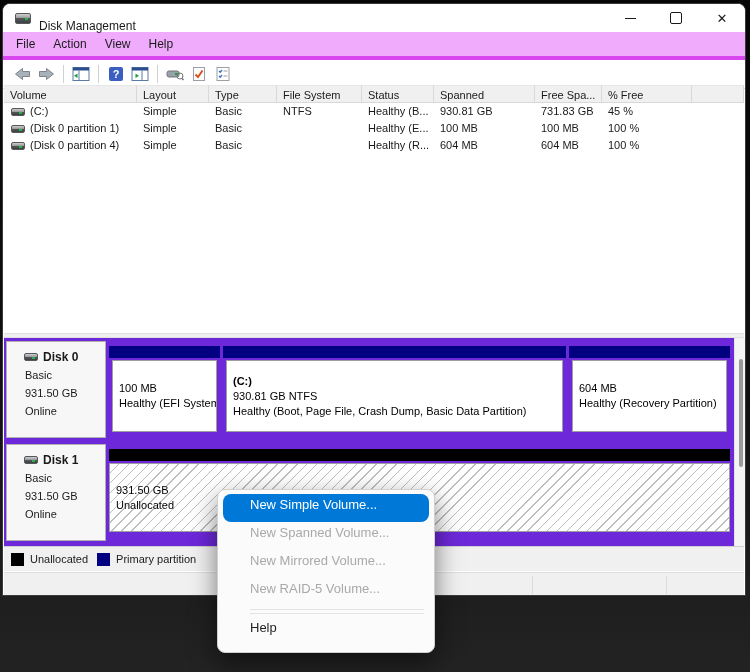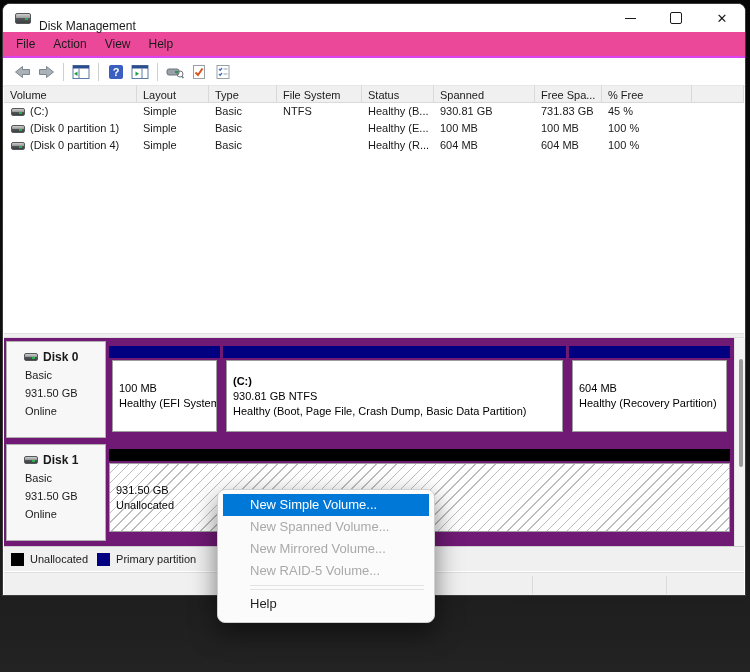--- a/index.html
+++ b/index.html
@@ -20,40 +20,40 @@
   .win-controls{position:absolute;right:0;top:0;height:28px;display:flex;}
   .win-btn{width:46px;height:28px;display:flex;align-items:center;justify-content:center;color:#1a1a1a;font-size:12px;}
   .glyph-min{width:11px;height:1px;background:#1a1a1a;display:block;}
   .glyph-max{width:10px;height:10px;border:1px solid #1a1a1a;border-radius:2px;display:block;}
   .glyph-close{font-size:13px;line-height:13px;}
   
   .drive-ico{position:relative;display:inline-block;width:16px;height:11px;background:linear-gradient(#cfcfcf 0%,#9a9a9a 45%,#55595d 46%,#3c4043 100%);border:1px solid #55585b;border-radius:2px;box-sizing:border-box;}
   .drive-ico::after{content:"";position:absolute;right:2px;top:55%;width:3px;height:2px;background:#27b24a;}
   .drive-ico.small{width:14px;height:8px;}
   
-  .menubar{height:24px;display:flex;align-items:center;padding-left:4px;border-bottom:2px solid #d946ef;background:#ec4899;}
+  .menubar{height:24px;display:flex;align-items:center;padding-left:4px;border-bottom:4px solid #d946ef;background:#f0abfc;}
   .menu-item{padding:0 9px;font-size:12px;color:#1a1a1a;line-height:24px;}
   
   .toolbar{height:28px;display:flex;align-items:center;padding-left:7px;border-bottom:1px solid #dcdcdc;background:#fff;}
   .tb-sep{width:1px;height:18px;background:#d0d0d0;margin:0 5px;}
   .tb-btn{width:24px;height:24px;display:flex;align-items:center;justify-content:center;}
   
   .listpane{position:absolute;left:1px;right:1px;top:81px;height:248px;background:#fff;}
   .vgrid{display:grid;grid-template-columns:133px 72px 68px 85px 72px 101px 67px 90px 1fr;}
   .vhead .cell{
     background:#f0f0f0;border-right:1px solid #d9d9d9;border-bottom:1px solid #d9d9d9;border-top:1px solid #e7e7e7;
     font-size:11px;color:#1a1a1a;height:18px;line-height:18px;padding-left:6px;box-sizing:border-box;
     white-space:nowrap;overflow:hidden;
   }
   .vrow .cell{height:17px;line-height:17px;font-size:11px;color:#1a1a1a;padding-left:6px;box-sizing:border-box;white-space:nowrap;overflow:hidden;}
   .vrow .vol-cell{display:flex;align-items:center;gap:5px;padding-left:7px;}
   
   .splitter{position:absolute;left:1px;right:1px;top:329px;height:5px;background:#f0f0f0;border-top:1px solid #e0e0e0;border-bottom:1px solid #e0e0e0;box-sizing:border-box;}
   
-  .diskpane{position:absolute;left:1px;right:1px;top:334px;height:208px;background:#701a75;}
+  .diskpane{position:absolute;left:1px;right:1px;top:334px;height:208px;background:#6d28d9;}
   .disk-row{position:absolute;left:0;width:100%;}
   .disk-label{
     position:absolute;left:2px;top:0;width:100px;height:97px;border:1px solid #b0b0b0;background:#f7f7f7;
     box-sizing:border-box;padding:6px 0 0 18px;font-size:11px;color:#1a1a1a;line-height:18px;
   }
   .disk-label .dname{font-weight:bold;font-size:12px;display:flex;align-items:center;gap:5px;margin-left:-1px;}
   .disk-graphic{position:absolute;left:105px;top:0;width:621px;height:97px;}
   .part-strip{display:flex;gap:3px;height:100%;}
   .partition{display:flex;flex-direction:column;height:100%;box-sizing:border-box;}
   .pbar{height:12px;margin-top:5px;}
@@ -78,21 +78,21 @@
   .legend-item{display:flex;align-items:center;gap:6px;font-size:11px;color:#1a1a1a;}
   .swatch{width:13px;height:13px;display:inline-block;}
   .statusbar{position:absolute;left:1px;right:1px;top:568px;height:24px;background:#f0f0f0;border-top:1px solid #dedede;}
   .sb-sep{position:absolute;top:3px;bottom:3px;width:1px;background:#dadada;}
   
   .ctx-menu{
     position:absolute;left:217px;top:489px;width:218px;background:#fbfbfb;
     border:1px solid #d0d0d0;border-radius:8px;box-shadow:0 10px 26px rgba(0,0,0,.5);
     padding:4px 0 7px 0;box-sizing:border-box;z-index:50;
   }
-  .cm-item{height:22px;line-height:22px;margin:0 5px;padding-left:27px;font-size:13px;color:#1f1f1f;border-radius:0;white-space:nowrap;}
+  .cm-item{height:28px;line-height:22px;margin:0 5px;padding-left:27px;font-size:13px;color:#1f1f1f;border-radius:8px;white-space:nowrap;}
   .cm-item.hl{color:#ffffff;}
   .cm-item.disabled{color:#a9a9a9;}
   .cm-sep{border-top:1px solid #e3e3e3;margin:3px 10px 3px 32px;height:0;}
 </style>
 </head>
 <body>
 
 <div id="app-window">
 
   <div class="titlebar">

